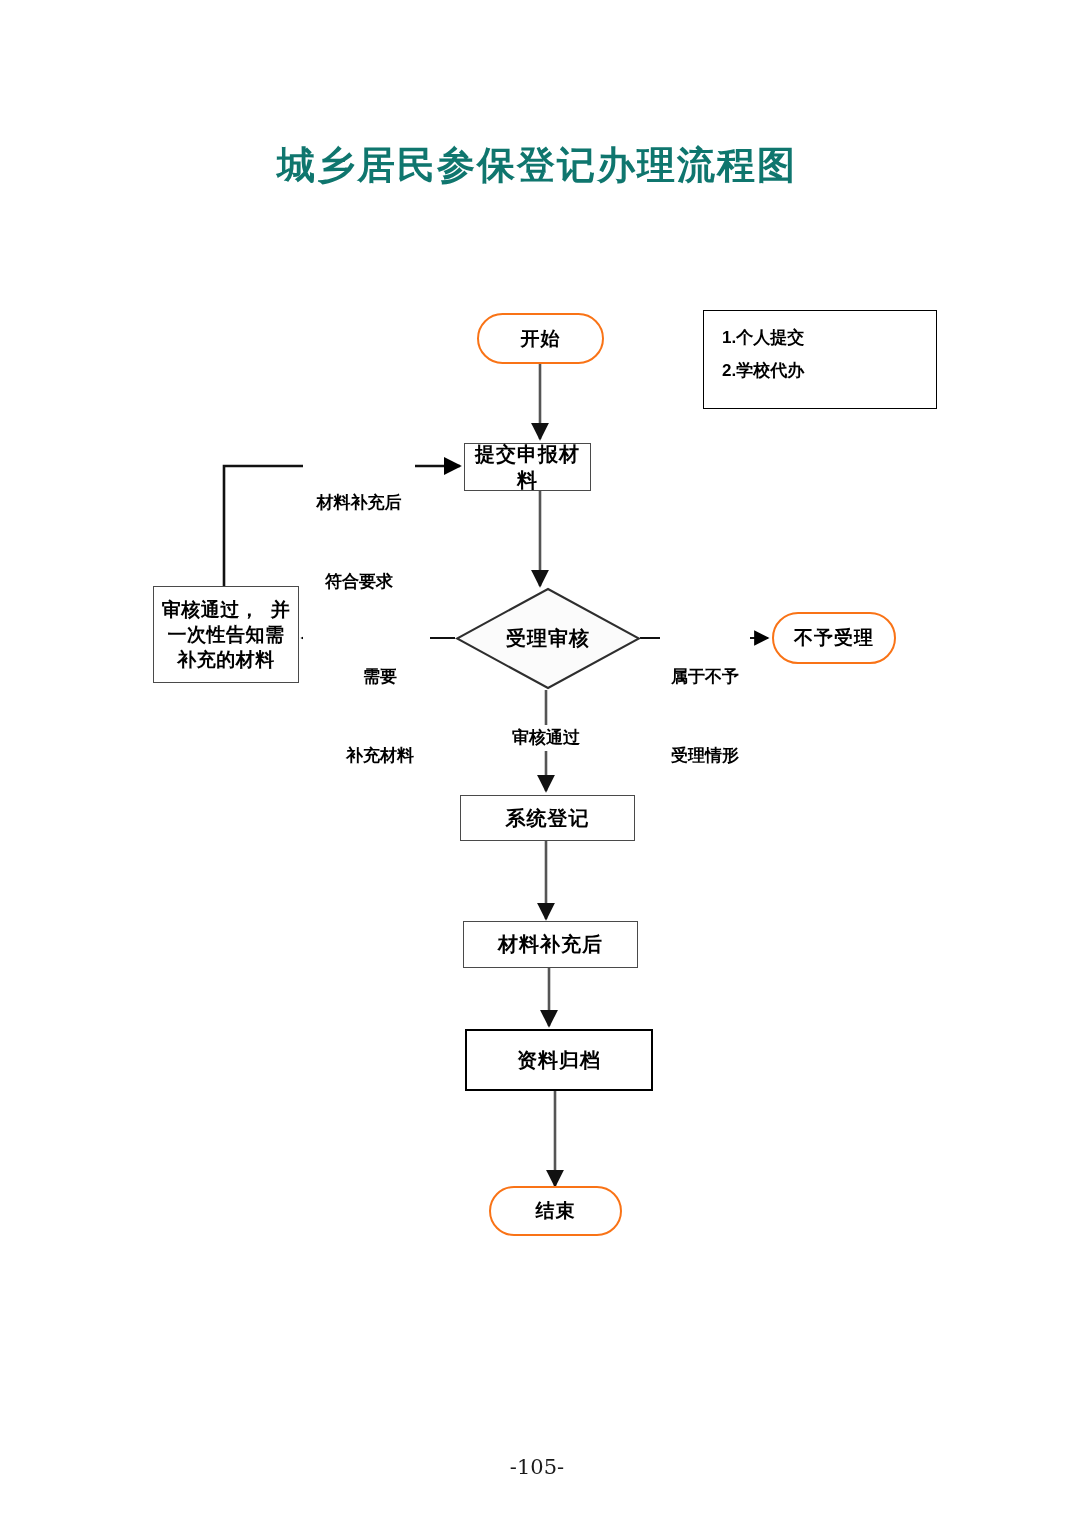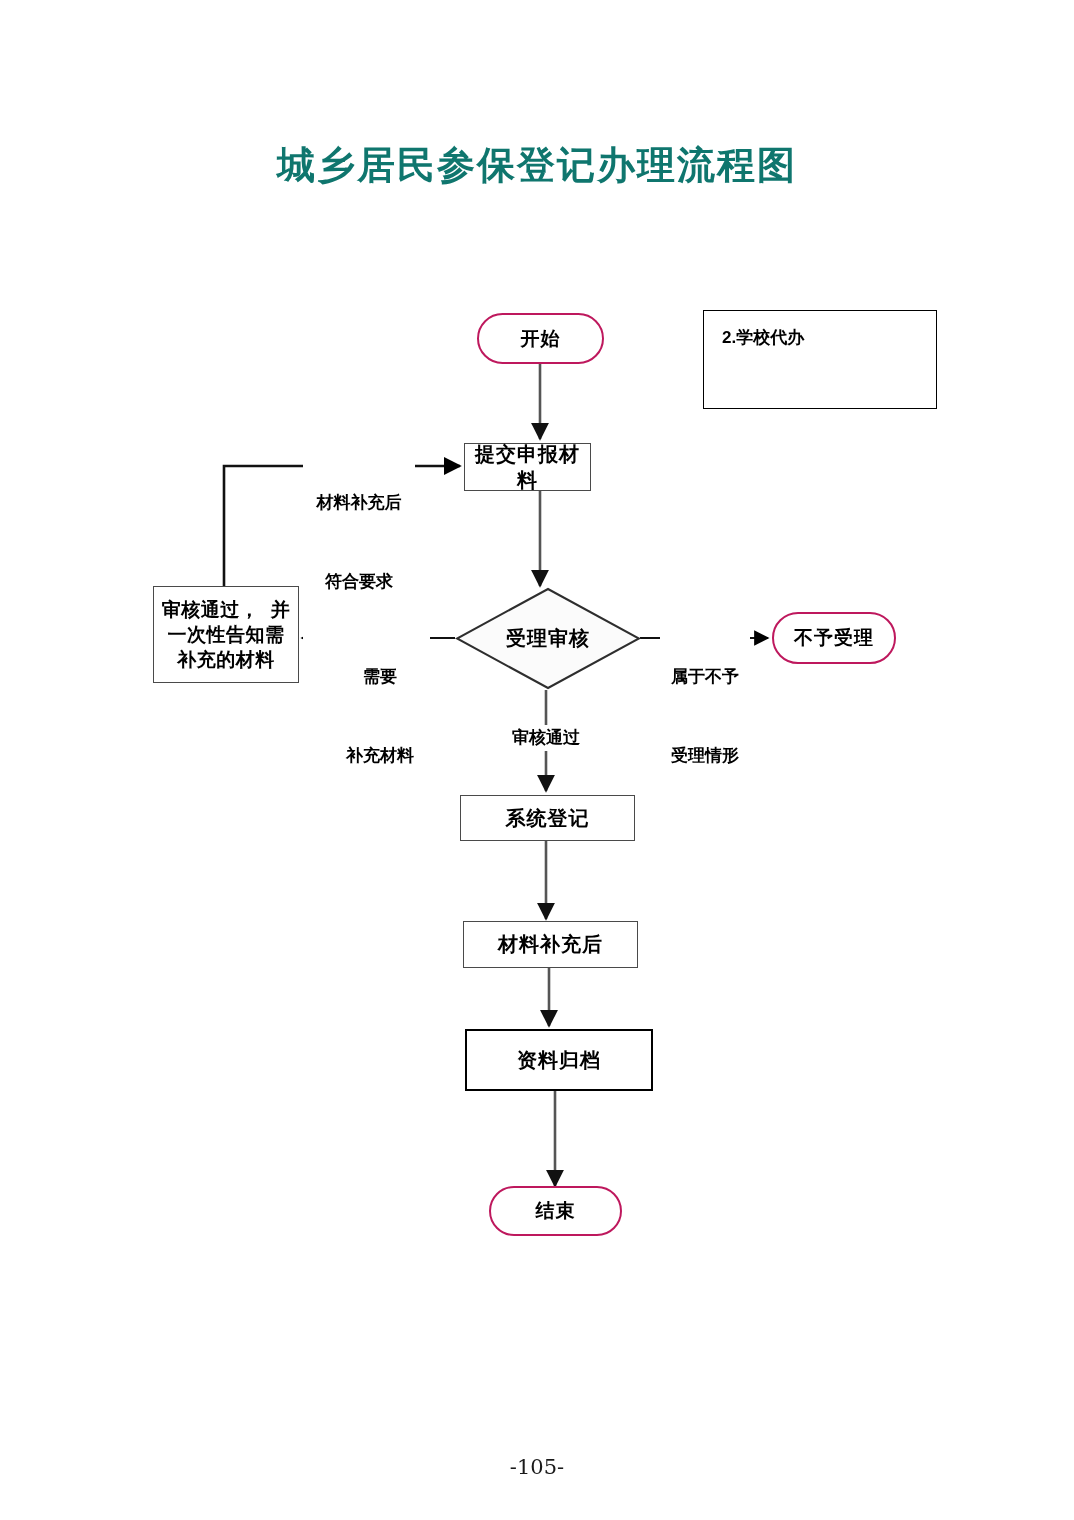--- a/index.html
+++ b/index.html
@@ -56,21 +56,21 @@
   }
   .node.process {
     border: 1.6px solid #4a4a4a;
     font-size: 20px;
     letter-spacing: 1px;
   }
   .node.process.bold-border {
     border: 2.6px solid #000000;
   }
   .node.terminator {
-    border: 2px solid #be185d;
+    border: 2px solid #f97316;
     border-radius: 26px;
     font-size: 19px;
     letter-spacing: 1px;
   }
   .node.multiline {
     font-size: 19px;
     letter-spacing: 0.5px;
     flex-direction: column;
     justify-content: center;
   }
@@ -169,20 +169,21 @@
     <line x1="546" y1="690" x2="546" y2="791" stroke="#555555" stroke-width="2.6" marker-end="url(#arrow)"></line>
 
     <line x1="546" y1="841" x2="546" y2="919" stroke="#555555" stroke-width="2.6" marker-end="url(#arrow)"></line>
 
     <line x1="549" y1="968" x2="549" y2="1026" stroke="#555555" stroke-width="2.6" marker-end="url(#arrow)"></line>
 
     <line x1="555" y1="1091" x2="555" y2="1186" stroke="#555555" stroke-width="2.6" marker-end="url(#arrow)"></line>
   </svg>
 
   <div id="note-box" style="left:703px; top:310px; width:234px; height:99px;">
+    <div class="note-line">1.个人提交</div>
     <div class="note-line">2.学校代办</div>
   </div>
 
   <div class="node terminator" style="left:477px; top:313px; width:127px; height:51px;">开始</div>
 
   <div class="node process" style="left:464px; top:443px; width:127px; height:48px;">提交申报材料</div>
 
   <div class="diamond-wrap" style="left:455px; top:587px; width:186px; height:103px;">
     <svg width="186" height="103" viewBox="0 0 186 103" xmlns="http://www.w3.org/2000/svg">
       <polygon points="93,2 184,51.5 93,101 2,51.5" fill="#fbfbfb" stroke="#2e2e2e" stroke-width="2"></polygon>

